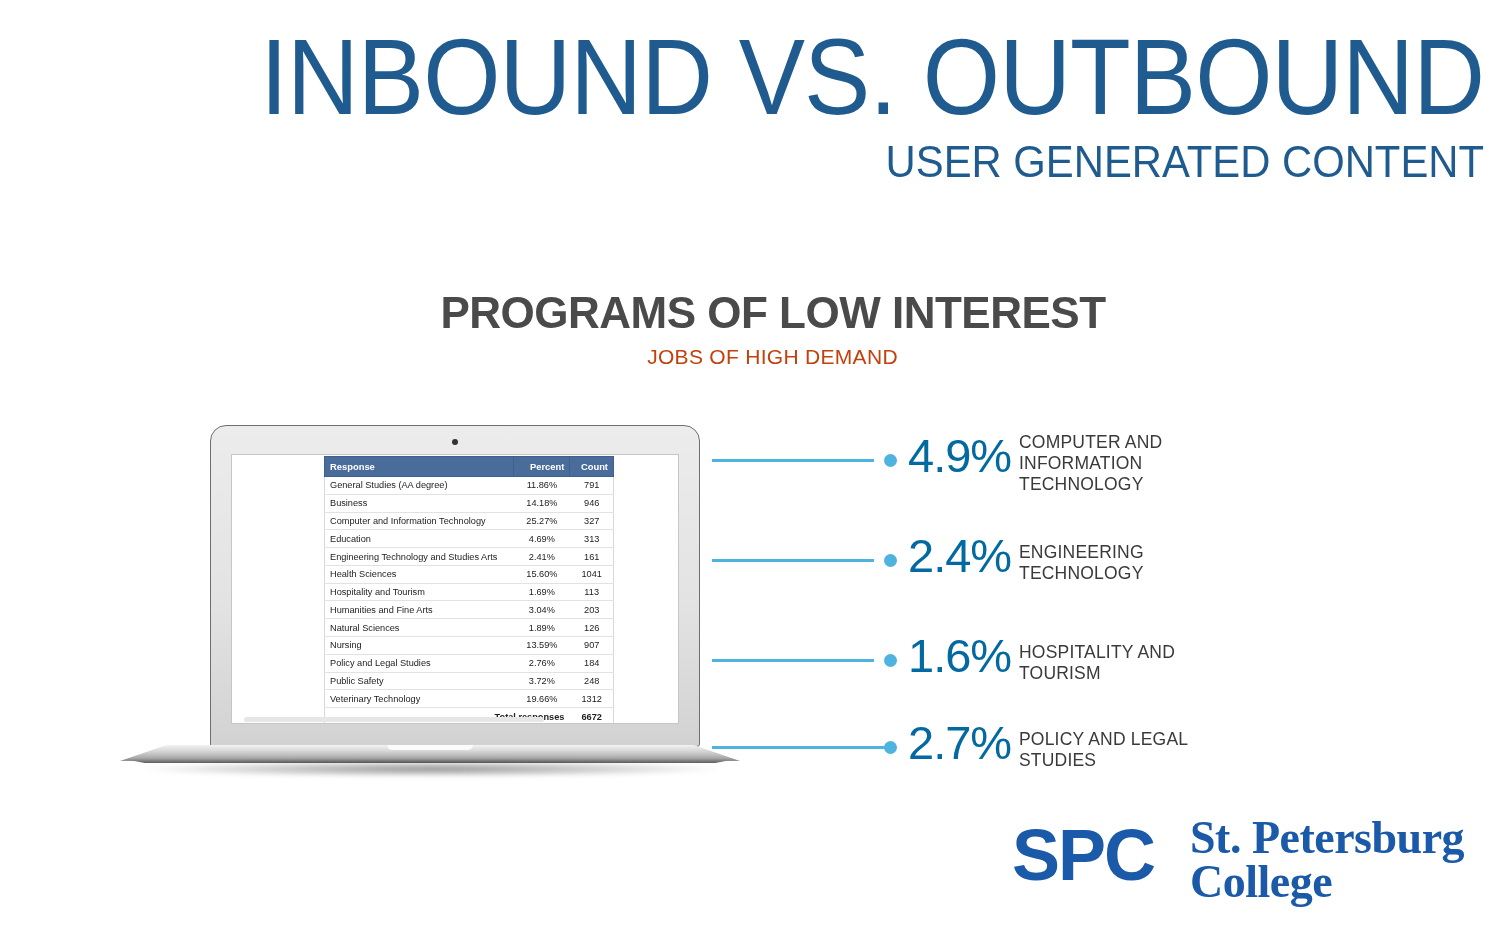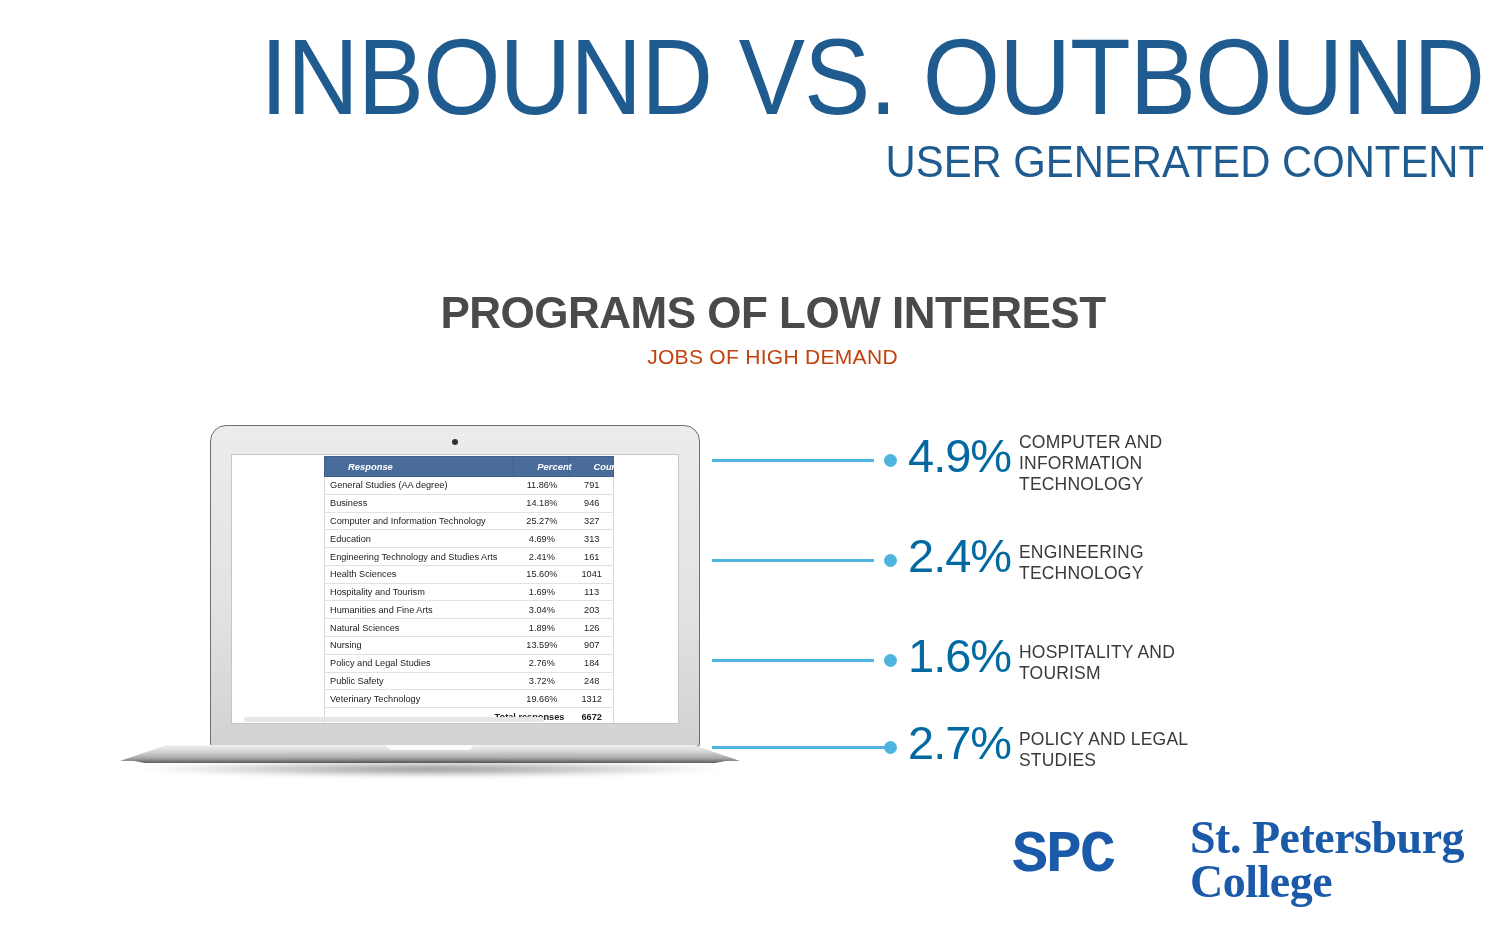--- a/index.html
+++ b/index.html
@@ -184,26 +184,25 @@
     font-size: 9.2px;
     color: #222222;
     table-layout: fixed;
   }
   .data-table th {
     background: #4A6C9B;
     color: #ffffff;
     font-weight: bold;
     font-size: 9.4px;
     text-align: left;
-    padding: 4px 23px;
+    padding: 4px 5px;
     border: 1px solid #3f5f8c;
     white-space: nowrap;
-    font-style: italic;
-  }
-  .data-table th.num { text-align: left; }
+  }
+  .data-table th.num { text-align: right; }
   .data-table td {
     padding: 3.4px 5px;
     border-bottom: 1px solid #e2e2e2;
     border-left: 1px solid #ffffff;
     border-right: 1px dotted #cfcfcf;
     white-space: nowrap;
     overflow: hidden;
   }
   .data-table tbody tr td:first-child {
     border-left: 1px solid #d8d8d8;
@@ -276,22 +275,22 @@
     left: 1012px;
     top: 810px;
     width: 470px;
     height: 100px;
     color: #1A5AA8;
   }
   .logo-spc {
     position: absolute;
     left: 0;
     top: 2px;
-    font-family: Liberation Mono, monospace;
-    font-size: 60px;
+    font-family: Liberation Sans, sans-serif;
+    font-size: 72px;
     line-height: 86px;
     font-weight: bold;
     letter-spacing: -2px;
   }
   .logo-words {
     position: absolute;
     left: 178px;
     top: 6px;
     font-family: "Liberation Serif", serif;
     font-size: 46px;

